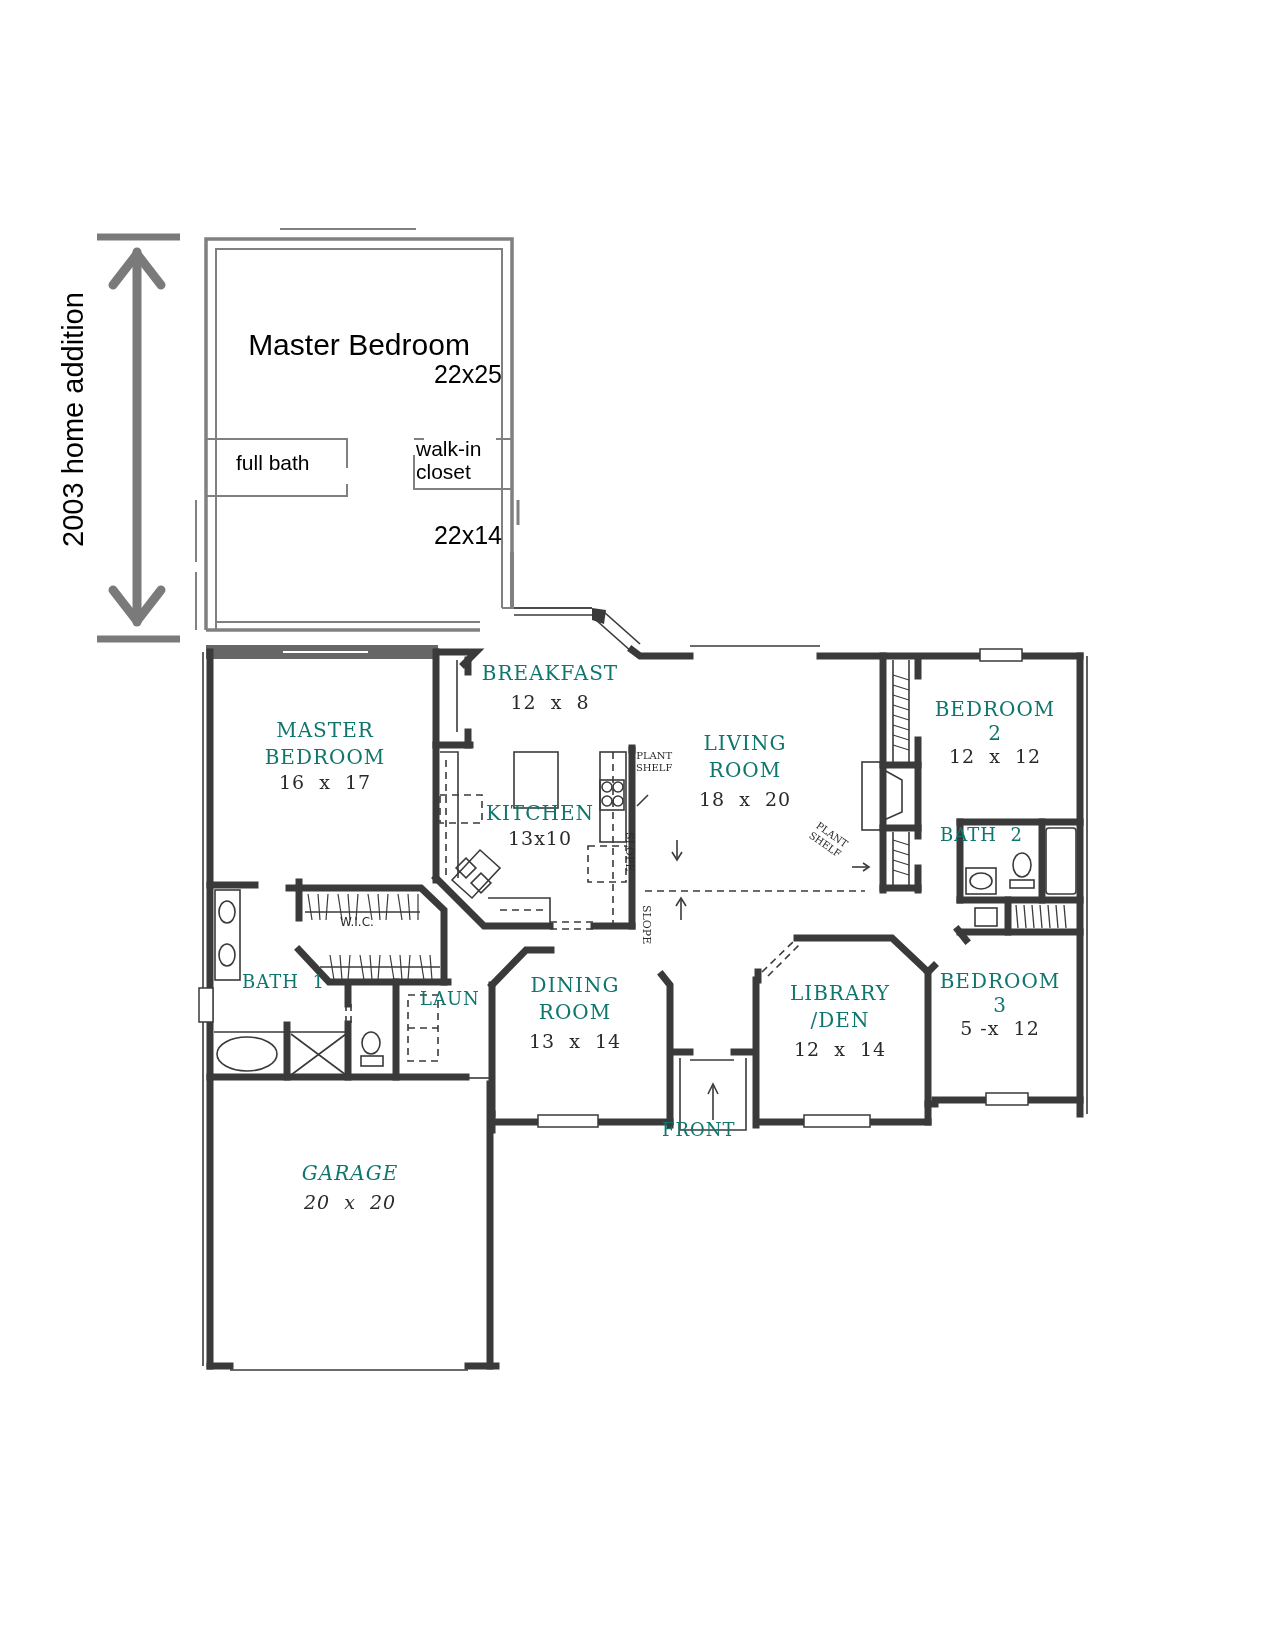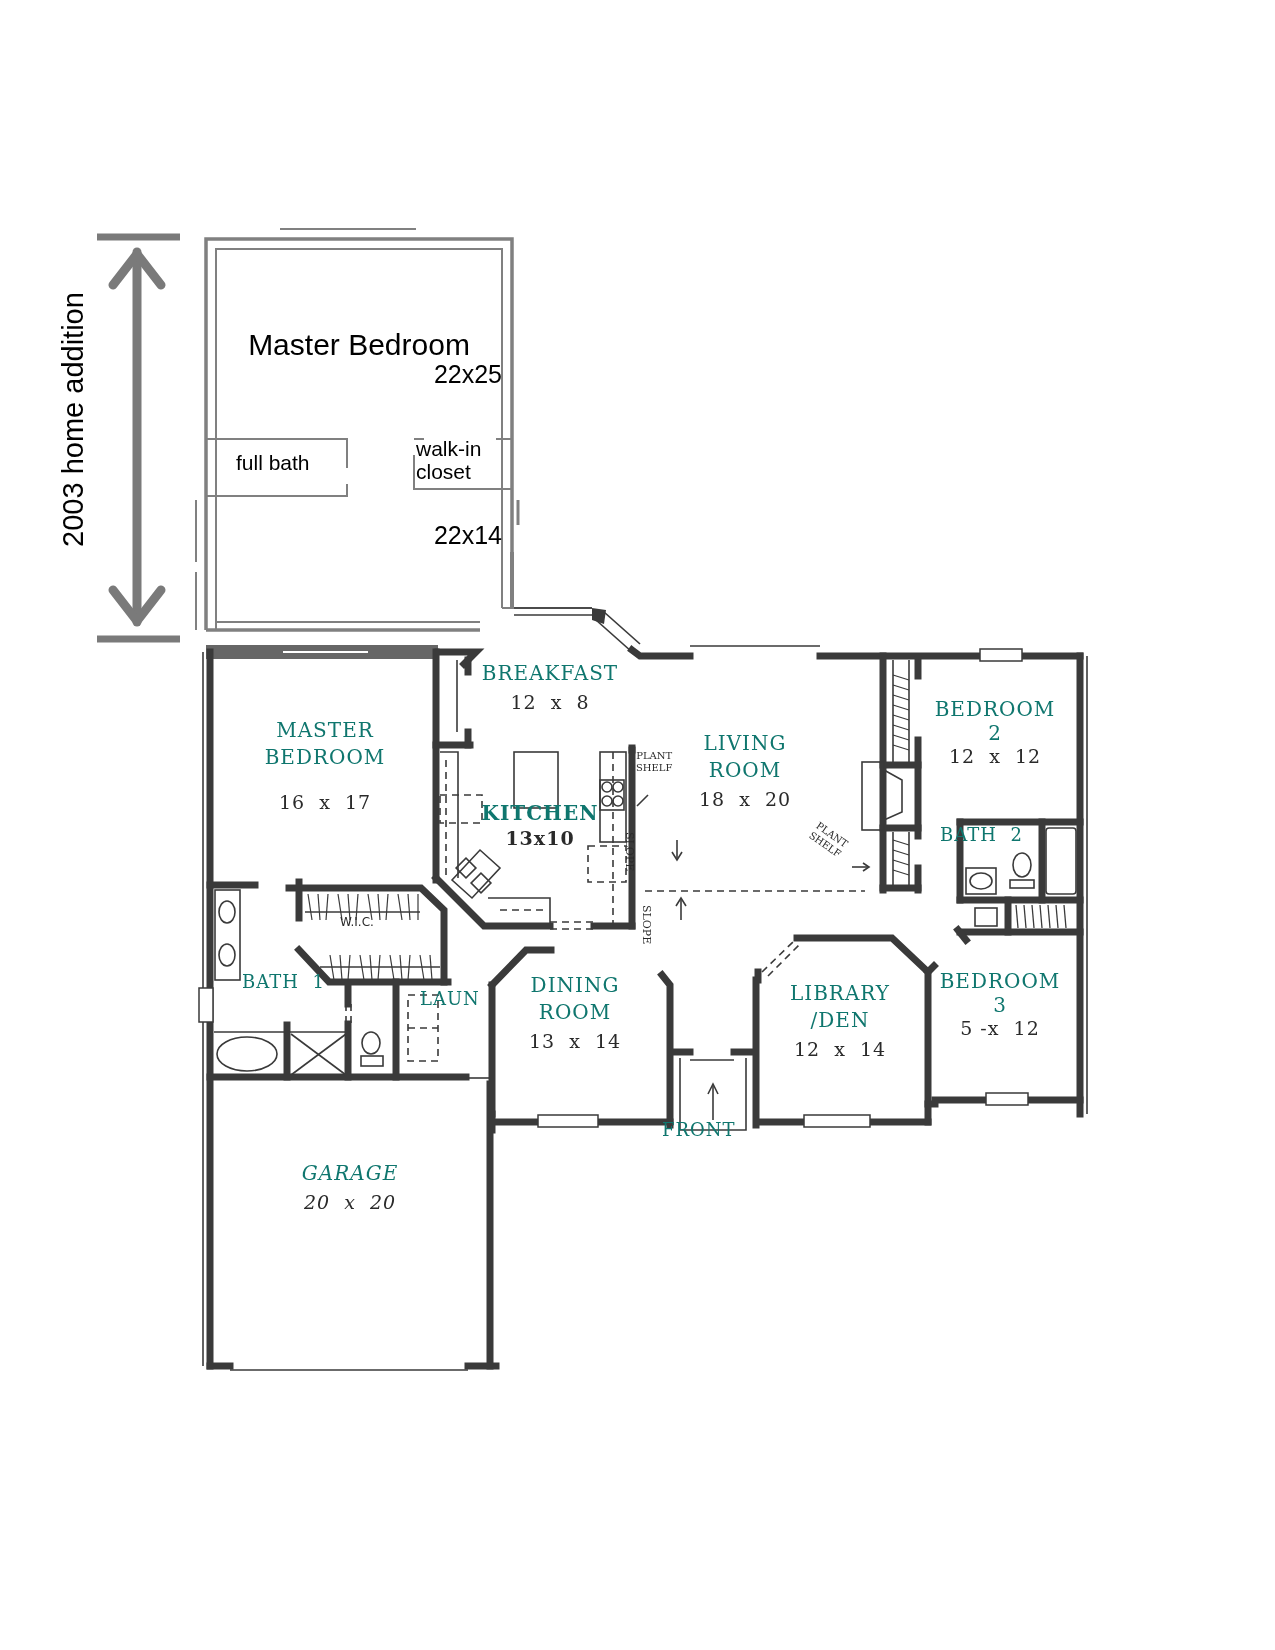--- a/index.html
+++ b/index.html
@@ -281,23 +281,23 @@
   <div class="addition-dim" style="margin-top:2px;">22x14</div>
 </div>
 
 <div class="lbl" style="left:470px;top:660px;width:160px;">
   <div class="orig-name">BREAKFAST</div>
   <div class="orig-dim" style="margin-top:4px;white-space:pre;">12  x  8</div>
 </div>
 <div class="lbl" style="left:240px;top:717px;width:170px;">
   <div class="orig-name">MASTER</div>
   <div class="orig-name">BEDROOM</div>
-  <div class="orig-dim" style="margin-top:20px;white-space:pre;">16  x  17</div>
-</div>
-<div class="lbl" style="left:480px;top:800px;width:120px;font-weight:bold;">
+  <div class="orig-dim" style="margin-top:0;white-space:pre;">16  x  17</div>
+</div>
+<div class="lbl" style="left:480px;top:800px;width:120px;">
   <div class="orig-name">KITCHEN</div>
   <div class="orig-dim">13x10</div>
 </div>
 <div class="lbl" style="left:680px;top:730px;width:130px;">
   <div class="orig-name">LIVING</div>
   <div class="orig-name">ROOM</div>
   <div class="orig-dim" style="margin-top:4px;white-space:pre;">18  x  20</div>
 </div>
 <div class="lbl tiny" style="left:636px;top:750px;">
   <div>PLANT</div>

